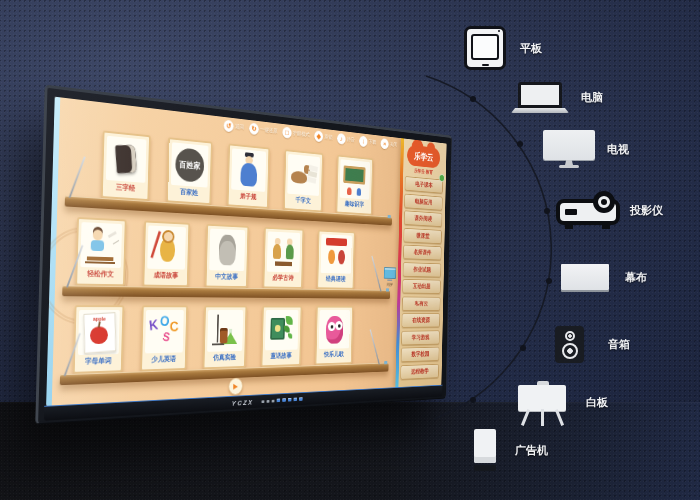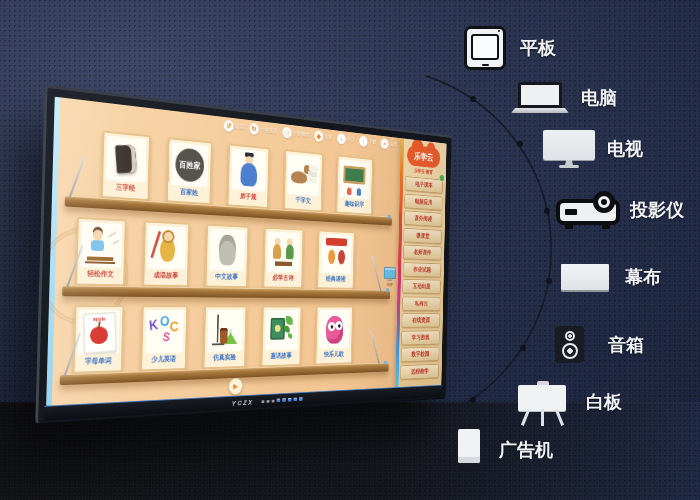--- a/index.html
+++ b/index.html
@@ -139,24 +139,24 @@
   
   .bezel-bottom{position:absolute;left:6px;right:6px;bottom:2px;height:14px;border-radius:0 0 3px 3px;
     background:linear-gradient(#191d24,#0c0e13);border-top:1px solid #3f77c2;
     display:flex;align-items:center;justify-content:center;gap:3px;}
   .brand{color:#cdd2da;font-size:8px;font-weight:bold;letter-spacing:2px;font-style:italic;margin-right:8px;}
   .pdash{width:4px;height:3px;background:#9aa2ac;border-radius:1px;}
   .pblue{width:5px;height:4px;background:#4a86d8;border-radius:1px;box-shadow:inset 0 1px 0 rgba(255,255,255,0.6);}
 
   
   .dev{position:absolute;display:flex;align-items:center;z-index:4;}
-  .dev-label{font-size:18px;font-weight:bold;color:#f2f3f5;text-shadow:0 1px 2px rgba(0,0,0,0.65);white-space:nowrap;}
+  .dev-label{font-size:11px;font-weight:bold;color:#f2f3f5;text-shadow:0 1px 2px rgba(0,0,0,0.65);white-space:nowrap;}
   .d0{left:464px;top:26px;gap:14px;} .d1{left:511px;top:82px;gap:12px;} .d2{left:543px;top:130px;gap:12px;}
   .d3{left:556px;top:191px;gap:8px;} .d4{left:561px;top:264px;gap:16px;} .d5{left:555px;top:326px;gap:24px;}
-  .d6{left:514px;top:379px;gap:16px;} .d7{left:458px;top:429px;gap:19px;}
+  .d6{left:514px;top:379px;gap:16px;} .d7{left:474px;top:429px;gap:19px;}
 
   .i-tablet{position:relative;width:42px;height:44px;background:#f2f3f5;border:3px solid #101218;border-radius:7px;box-sizing:border-box;}
   .i-tablet .scrn{position:absolute;left:4px;right:4px;top:5px;bottom:7px;background:#fbfcfd;border:2px solid #101218;border-radius:3px;}
   .i-tablet .cam{position:absolute;right:3px;top:1px;width:2px;height:2px;background:#101218;border-radius:50%;}
   .i-tablet .hm{position:absolute;left:50%;bottom:1px;width:7px;height:2px;margin-left:-3px;background:#101218;border-radius:1px;}
   .i-laptop{width:58px;}
   .i-laptop .lscr{width:44px;height:26px;margin:0 auto;background:#eef0f2;border:3px solid #15171c;border-radius:3px 3px 0 0;box-sizing:border-box;}
   .i-laptop .lbase{width:58px;height:5px;background:linear-gradient(#e5e7ea,#b4b8bd);border-radius:1px 1px 2px 2px;clip-path:polygon(7% 0,93% 0,100% 100%,0 100%);}
   .i-tv .tscr{width:52px;height:30px;background:linear-gradient(#eef0f2,#dfe2e6);border-radius:2px;box-shadow:0 1px 0 #9aa0a8;}
   .i-tv .tneck{width:8px;height:5px;margin:0 auto;background:#c9ccd1;clip-path:polygon(15% 0,85% 0,100% 100%,0 100%);}

